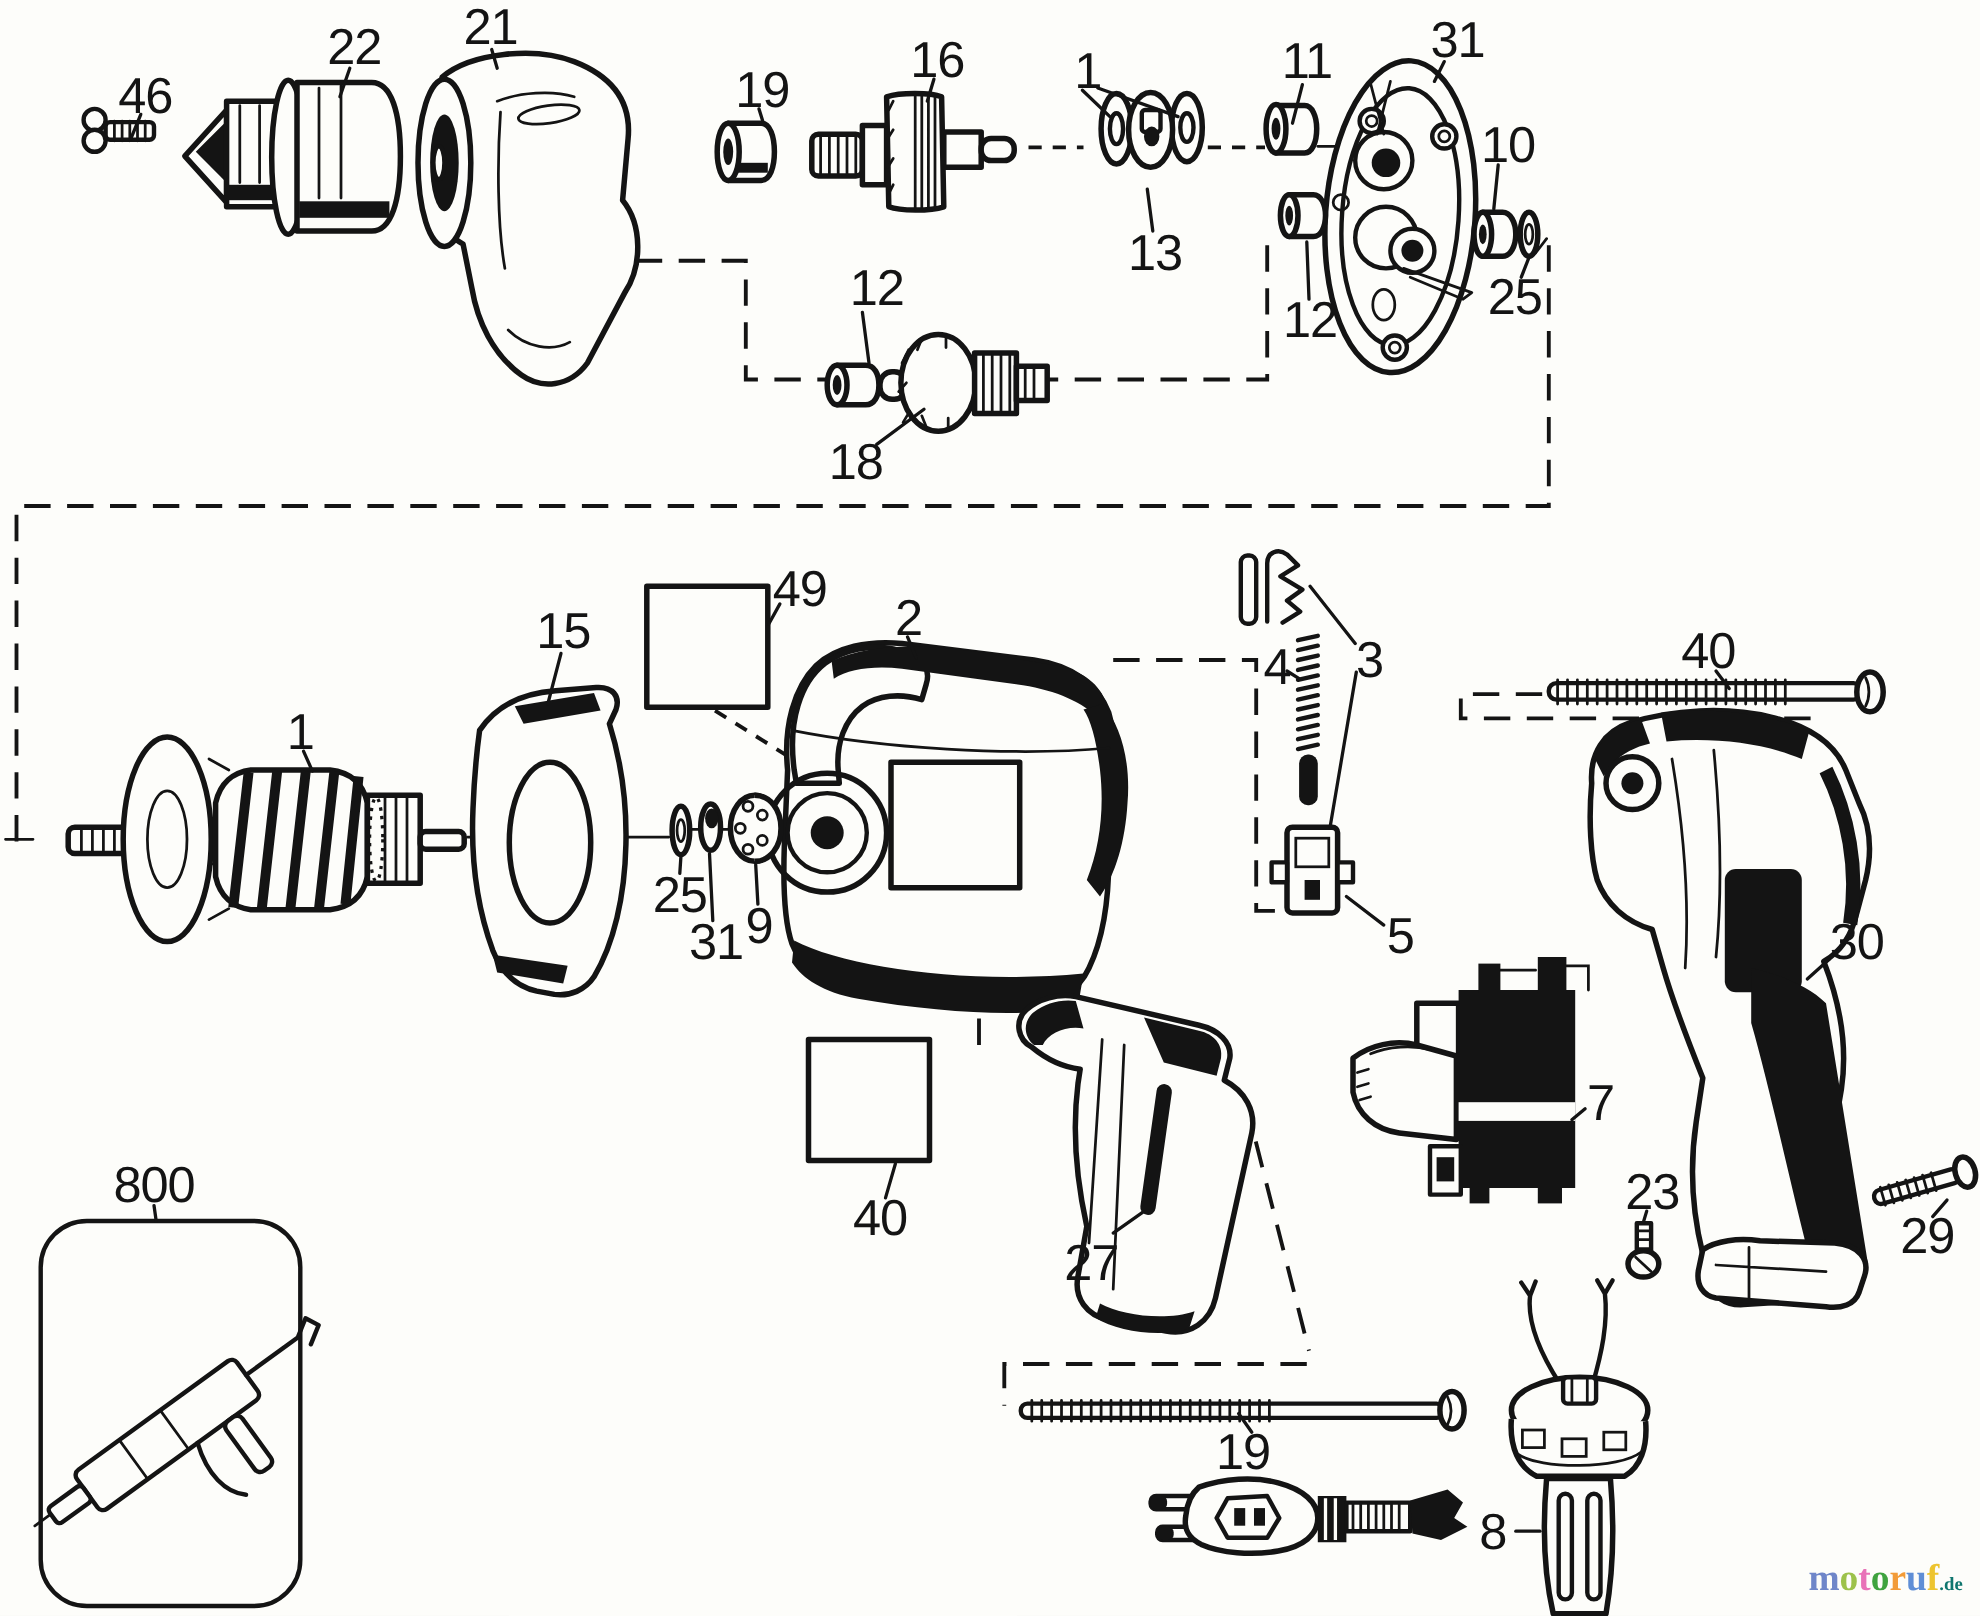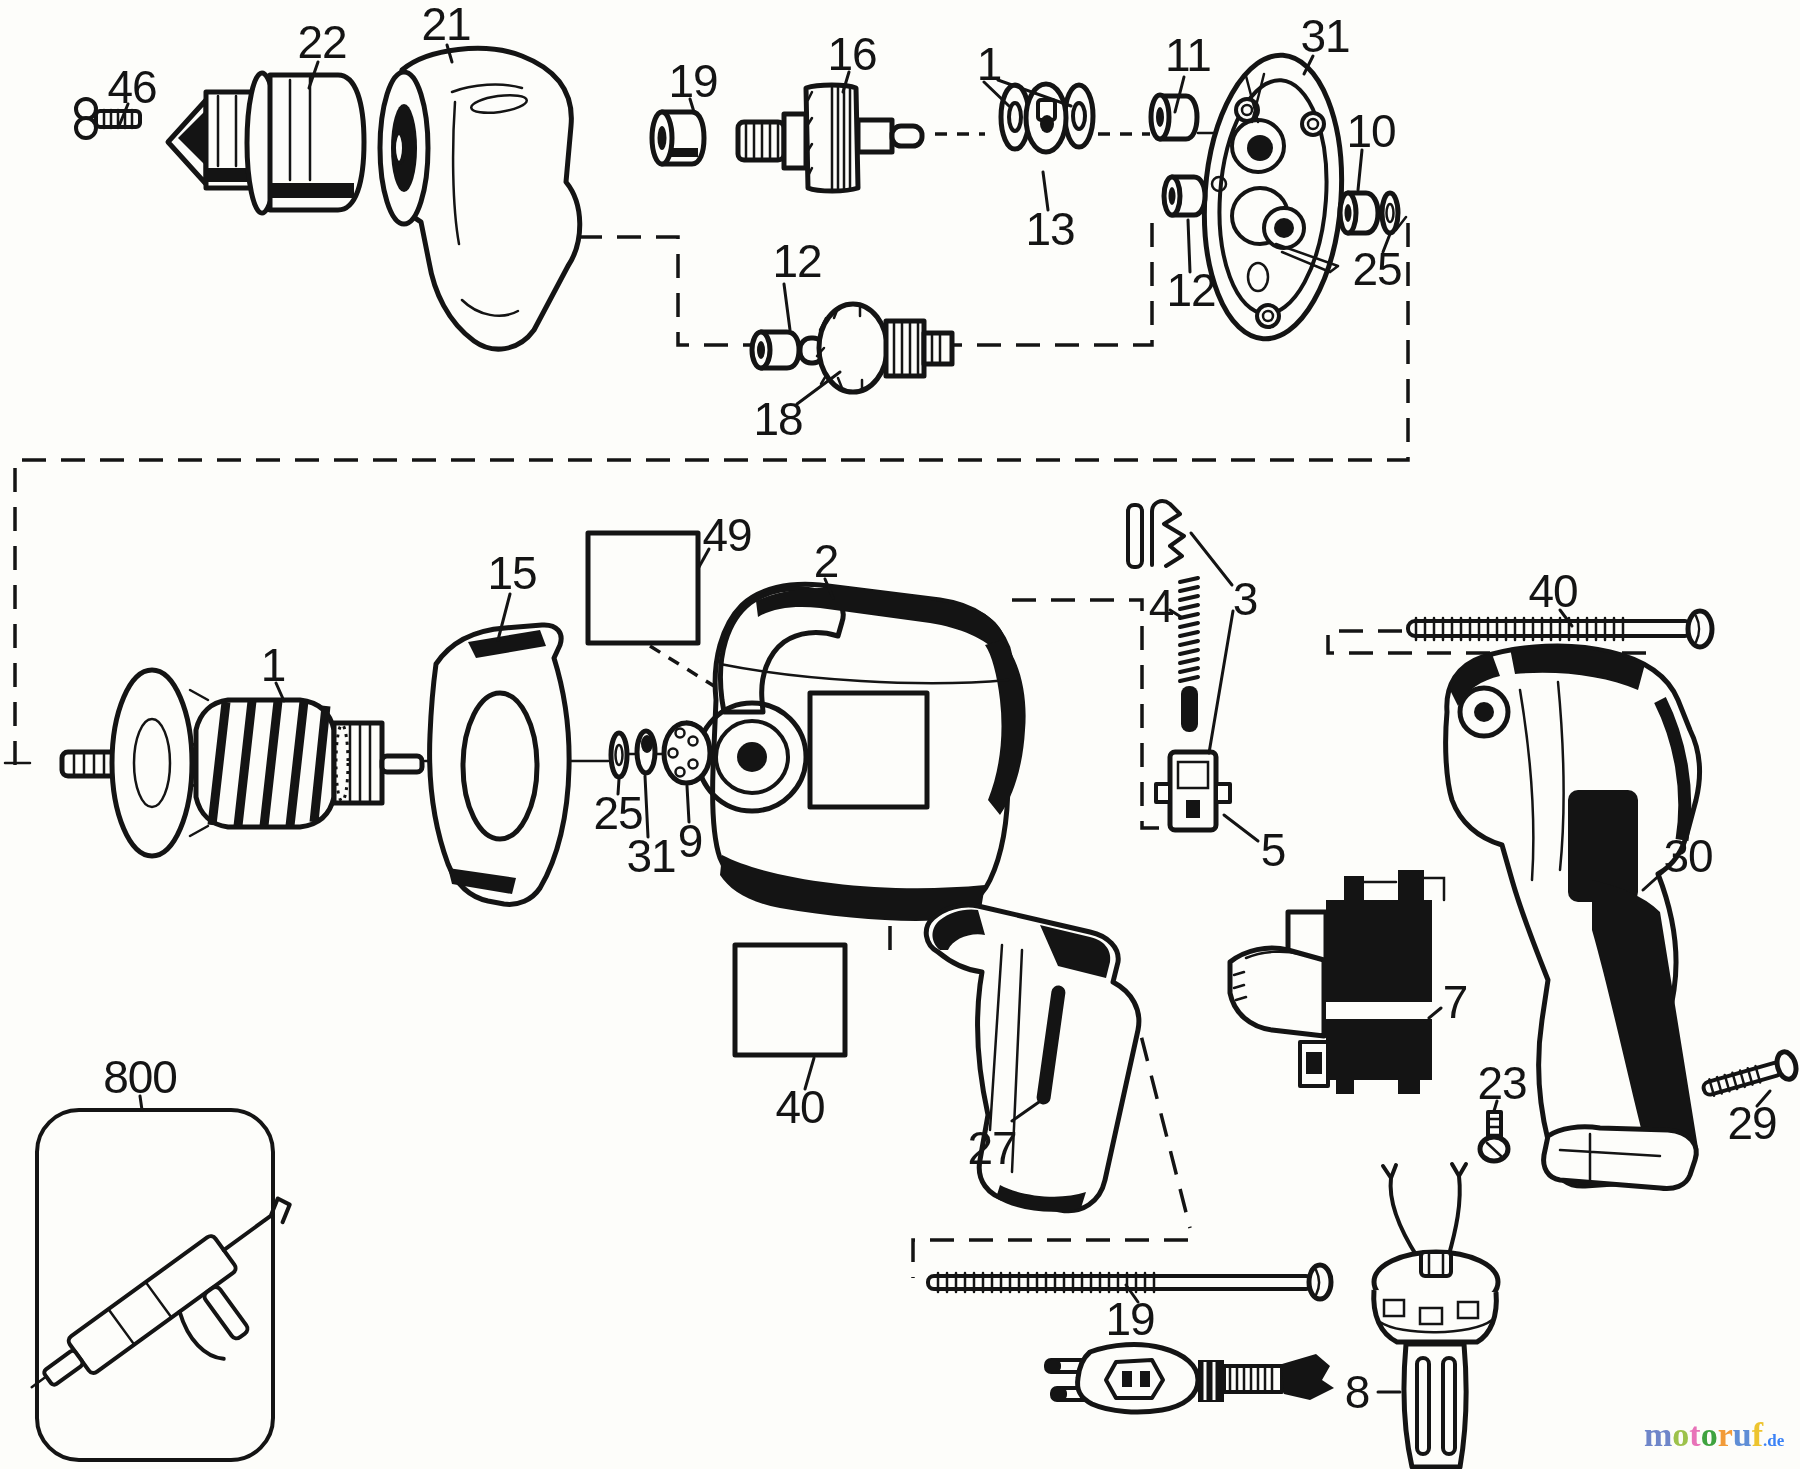--- a/index.html
+++ b/index.html
@@ -416,16 +416,16 @@
   <div id="watermark">
     <span style="display:inline-flex;">
         <span style="color: rgb(111, 134, 201);">m</span>
         <span style="color: rgb(157, 194, 75);">o</span>
         <span style="color: rgb(232, 115, 184);">t</span>
         <span style="color: rgb(63, 163, 63);">o</span>
         <span style="color: rgb(242, 155, 56);">r</span>
         <span style="color: rgb(95, 142, 214);">u</span>
         <span style="color: rgb(237, 196, 47);">f</span>
       </span>
-      <span class="suffix" style="color: #3b82f6; text-align: right;">.de</span>
+      <span class="suffix" style="color: #0f766e; text-align: right;">.de</span>
   </div>
 
 </div>
 
 </body></html>

